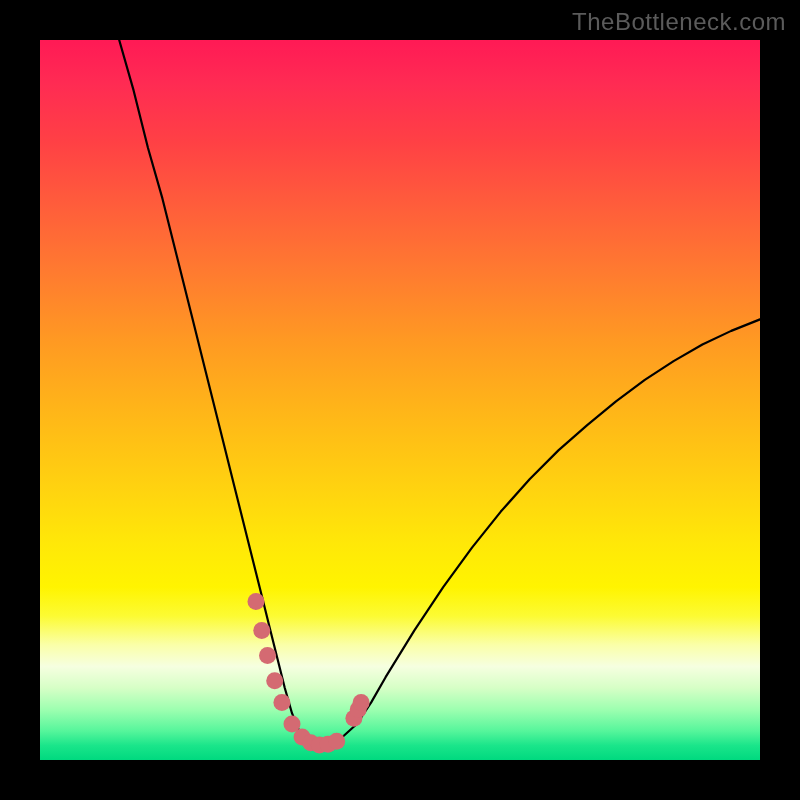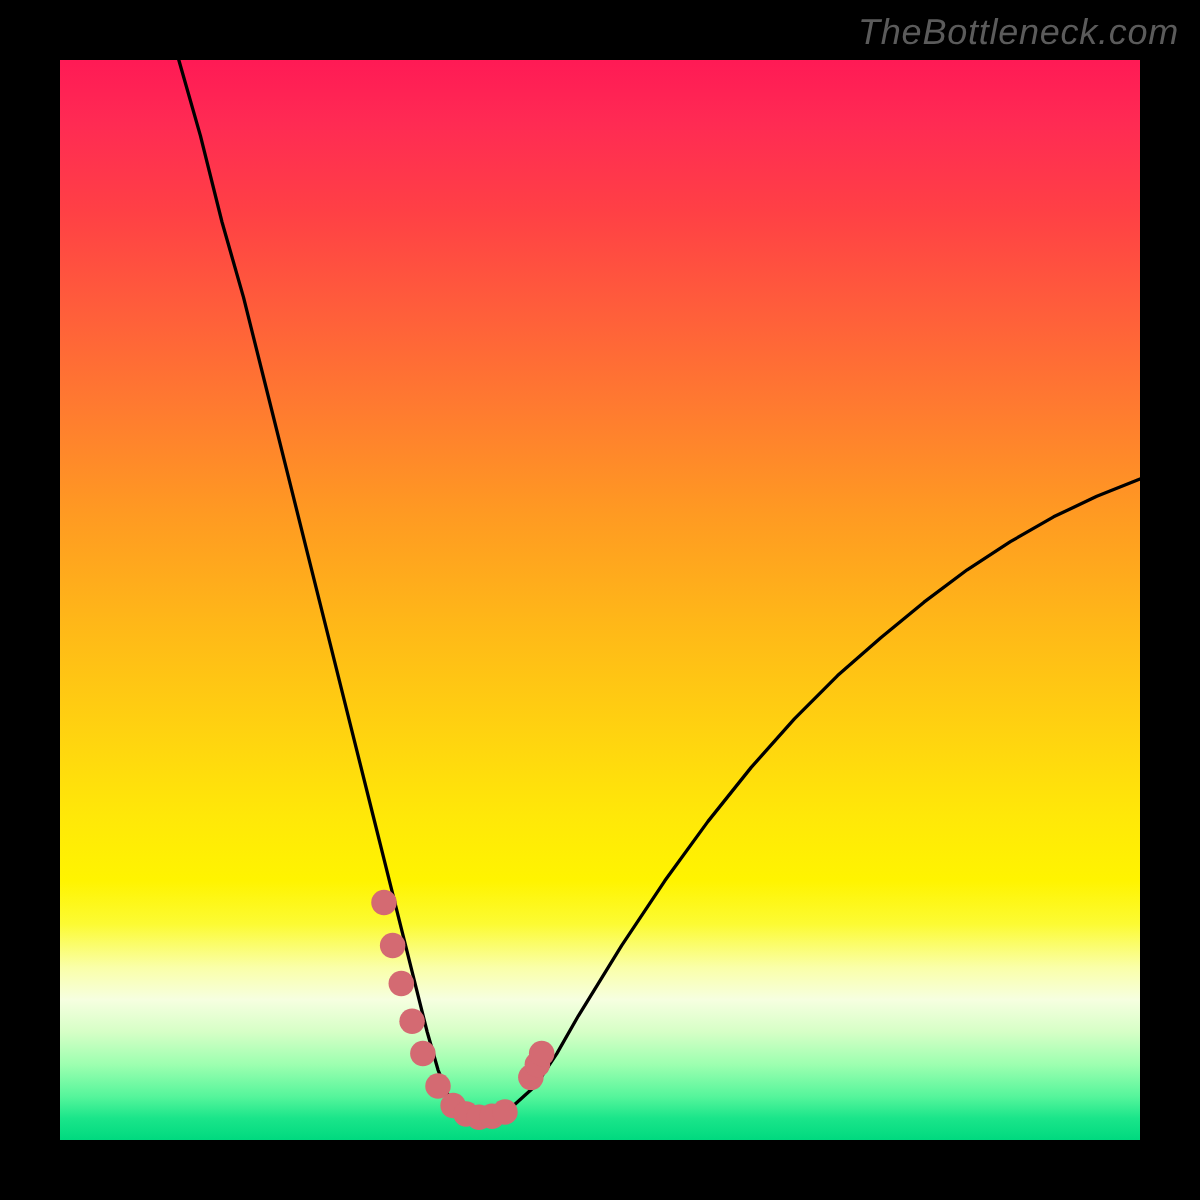--- a/index.html
+++ b/index.html
@@ -49,21 +49,20 @@
   }
   .watermark {
     position: absolute;
     top: 8px;
     right: 14px;
     color: #5b5b5b;
     font-size: 24px;
     font-weight: 500;
     letter-spacing: 0.5px;
     user-select: none;
-    font-style: italic;
   }
   svg.curve {
     position: absolute;
     left: 0;
     top: 0;
     width: 720px;
     height: 720px;
     overflow: visible;
   }
 </style>

